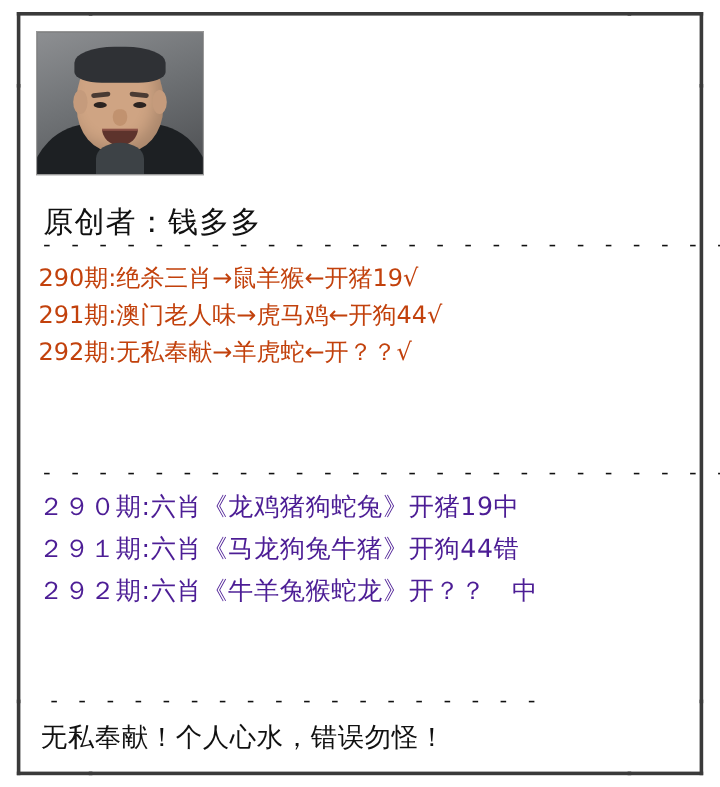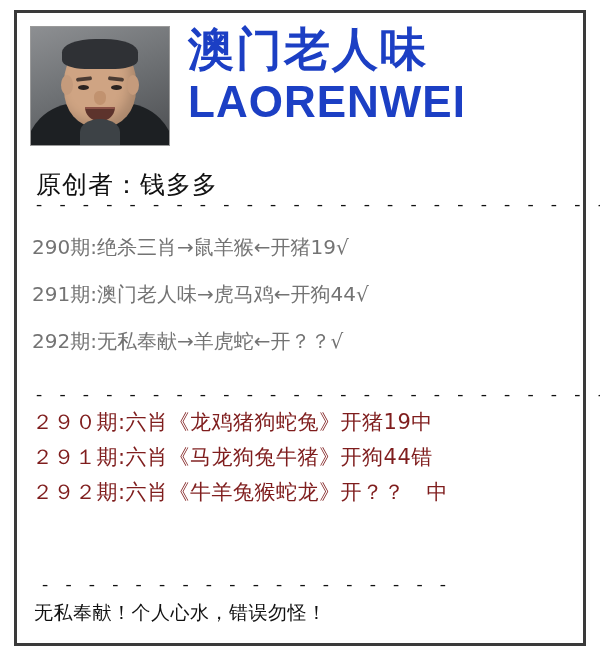--- a/index.html
+++ b/index.html
@@ -204,45 +204,44 @@
   .divider-3 { position: absolute; left: 40px; top: 576px; }
 
   .block-a {
     position: absolute;
     left: 32px;
     top: 216px;
     width: 540px;
   }
   .block-a .line {
     font-size: 20px;
-    color: #737373;
+    color: #c2410c;
     line-height: 31px;
     font-family: "DejaVu Sans", "Liberation Sans", sans-serif;
     white-space: nowrap;
-    margin-top: 16px;
   }
   .block-b {
     position: absolute;
     left: 32px;
     top: 405px;
     width: 550px;
   }
   .block-b .line {
     font-size: 21px;
-    color: #7f1d1d;
+    color: #4c1d95;
     line-height: 35px;
     font-family: "DejaVu Sans", "Liberation Sans", sans-serif;
     white-space: nowrap;
     letter-spacing: 0.5px;
   }
   .footer-note {
     position: absolute;
     left: 34px;
     top: 600px;
-    font-size: 19px;
+    font-size: 22px;
     color: #111111;
     font-family: "DejaVu Sans", "Liberation Sans", sans-serif;
     letter-spacing: 0.5px;
   }
 </style>
 </head>
 <body>
 
 <div class="page">
 
@@ -266,24 +265,20 @@
       <div class="ear-r"></div>
       <div class="hair"></div>
       <div class="brow-l"></div>
       <div class="brow-r"></div>
       <div class="eye-l"></div>
       <div class="eye-r"></div>
       <div class="nose"></div>
       <div class="mouth"></div>
       <div class="collar"></div>
     </div>
-    <div class="title-block">
-      <div class="title-cn">澳门老人味</div>
-      <div class="title-en">LAORENWEI</div>
-    </div>
   </div>
 
   <div class="author">原创者：钱多多</div>
 
   <div class="divider divider-1">- - - - - - - - - - - - - - - - - - - - - - - - - - -</div>
 
   <div class="block-a">
     <div class="line">290期:绝杀三肖→鼠羊猴←开猪19√</div>
     <div class="line">291期:澳门老人味→虎马鸡←开狗44√</div>
     <div class="line">292期:无私奉献→羊虎蛇←开？？√</div>

